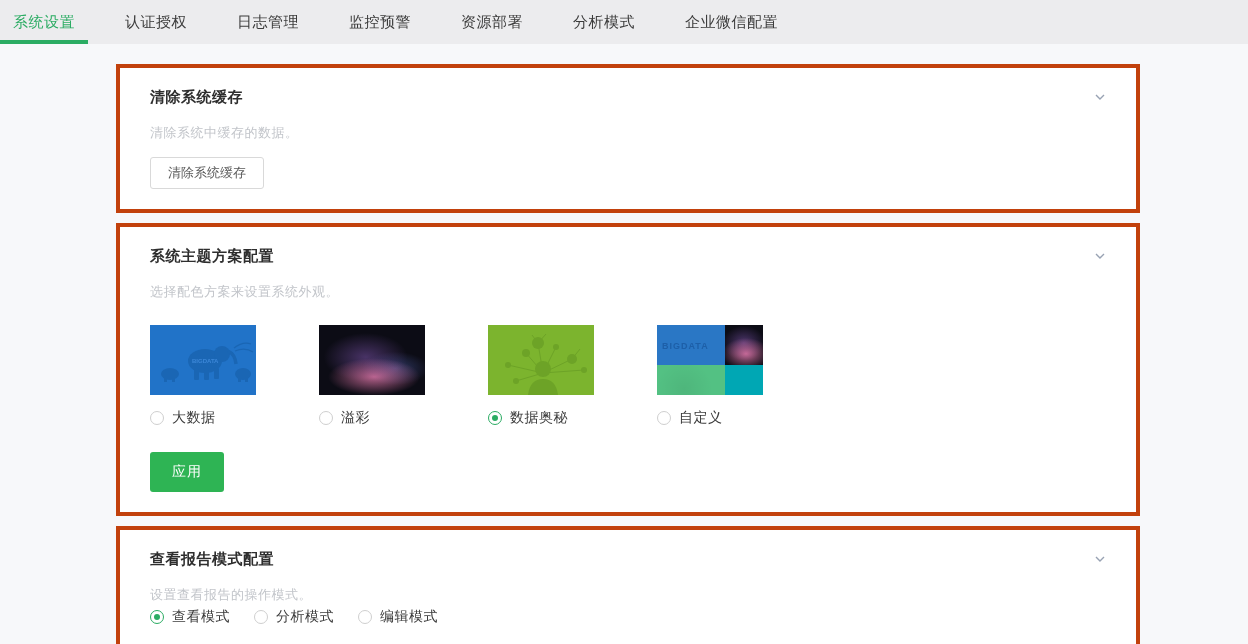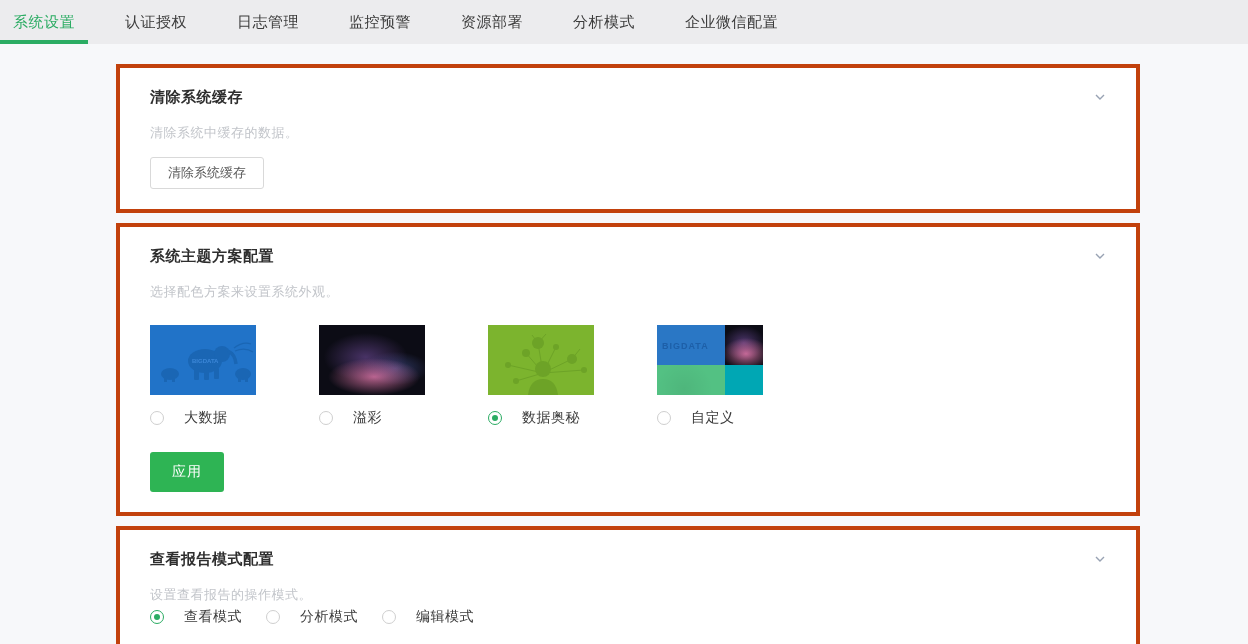--- a/index.html
+++ b/index.html
@@ -59,21 +59,21 @@
   .cell-tr {
     background:
       radial-gradient(ellipse 80% 55% at 50% 72%, rgba(224,118,168,0.85), rgba(224,118,168,0) 72%),
       radial-gradient(ellipse 70% 60% at 45% 45%, rgba(122,82,168,0.6), rgba(122,82,168,0) 72%),
       #0c0c15;
   }
   .cell-bl { background:#53c183; position:relative; }
   .cell-bl::after { content:""; position:absolute; inset:0;
       background:radial-gradient(circle at 40% 80%, rgba(0,0,0,0.06), transparent 60%); }
   .cell-br { background:#00a7b4; }
-  .radio-row { margin-top:14px; display:flex; align-items:center; cursor:pointer;gap:12px; }
+  .radio-row { margin-top:14px; display:flex; align-items:center; cursor:pointer; }
   .radio {
     width:14px; height:14px; border-radius:50%; border:1px solid #cfcfcf; background:#fff;
     margin-right:8px; position:relative; flex:none;
   }
   .radio.checked { border-color:#2bac63; }
   .radio.checked::after {
     content:""; position:absolute; width:6px; height:6px; border-radius:50%;
     background:#2bac63; top:3px; left:3px;
   }
   .radio-label { font-size:14px; color:#3b3b3b; letter-spacing:0.5px; }

